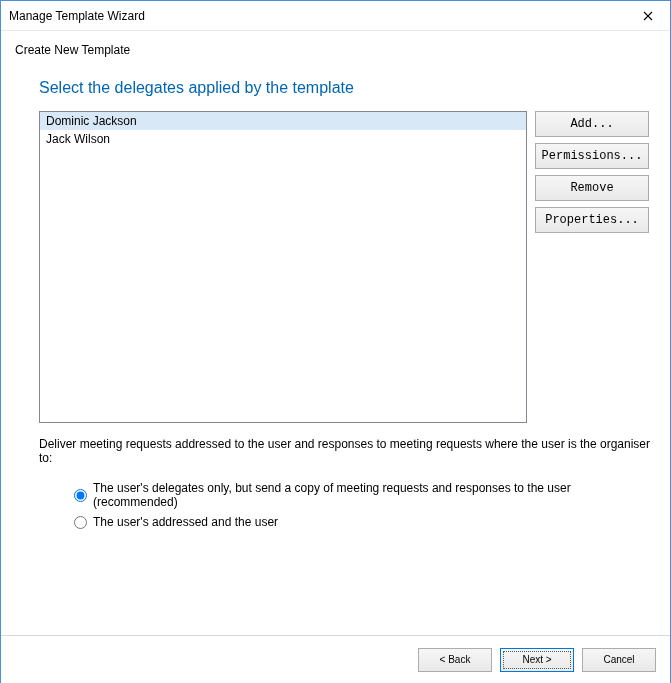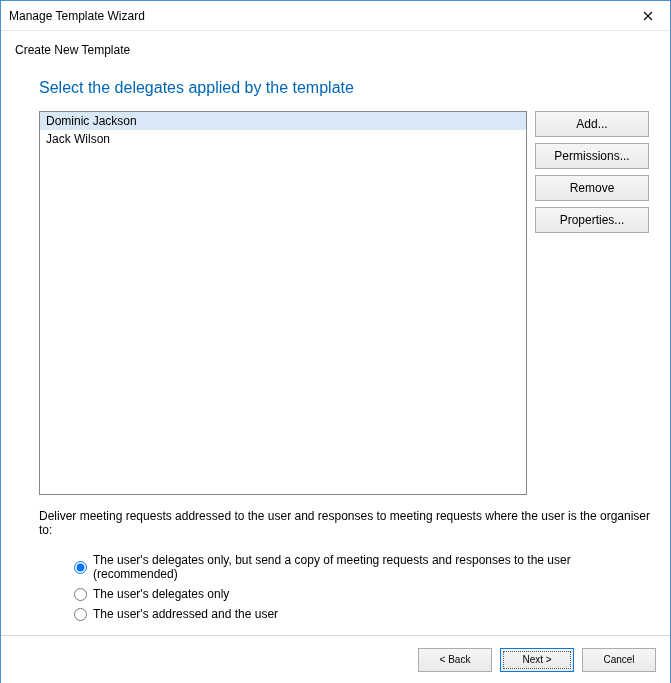--- a/index.html
+++ b/index.html
@@ -47,42 +47,42 @@
       font-weight: 400;
       margin: 0 0 14px 24px;
     }
     .main-area {
       display: flex;
       gap: 8px;
       margin: 0 0 0 24px;
     }
     .listbox {
       width: 488px;
-      height: 384px;
+      height: 312px;
       border: 1px solid #828790;
       background: #fff;
       overflow: auto;
     }
     .list-item {
       padding: 2px 6px;
       font-size: 12px;
       cursor: default;
     }
     .list-item.selected {
       background: #d9e8f6;
     }
     .side-buttons {
       display: flex;
       flex-direction: column;
       gap: 6px;
     }
     .side-buttons button {
       width: 114px;
       height: 26px;
-      font-family: Liberation Sans, sans-serif;
+      font-family: Liberation Mono, monospace;
       font-size: 12px;
       background: linear-gradient(#f6f6f6, #e9e9e9);
       border: 1px solid #acacac;
       cursor: pointer;
     }
     .radio-section {
       margin: 14px 0 0 24px;
     }
     .radio-caption {
       font-size: 12px;
@@ -161,24 +161,20 @@
 
   <div class="radio-section">
     <div class="radio-caption">Deliver meeting requests addressed to the user and responses to meeting requests where the user is the organiser to:</div>
     <div id="radios">
         <label class="radio-row">
           <input type="radio" name="delivery" checked="" style="">
           <span>The user's delegates only, but send a copy of meeting requests and responses to the user (recommended)</span>
         </label>
         <label class="radio-row">
           <input type="radio" name="delivery" style="">
-          <span>The user's delegates only</span>
-        </label>
-        <label class="radio-row">
-          <input type="radio" name="delivery" style="">
           <span>The user's addressed and the user</span>
         </label>
       </div>
   </div>
 </div>
 
 <div class="footer">
   <button>&lt; Back</button>
   <button class="default">Next &gt;</button>
   <button>Cancel</button>

